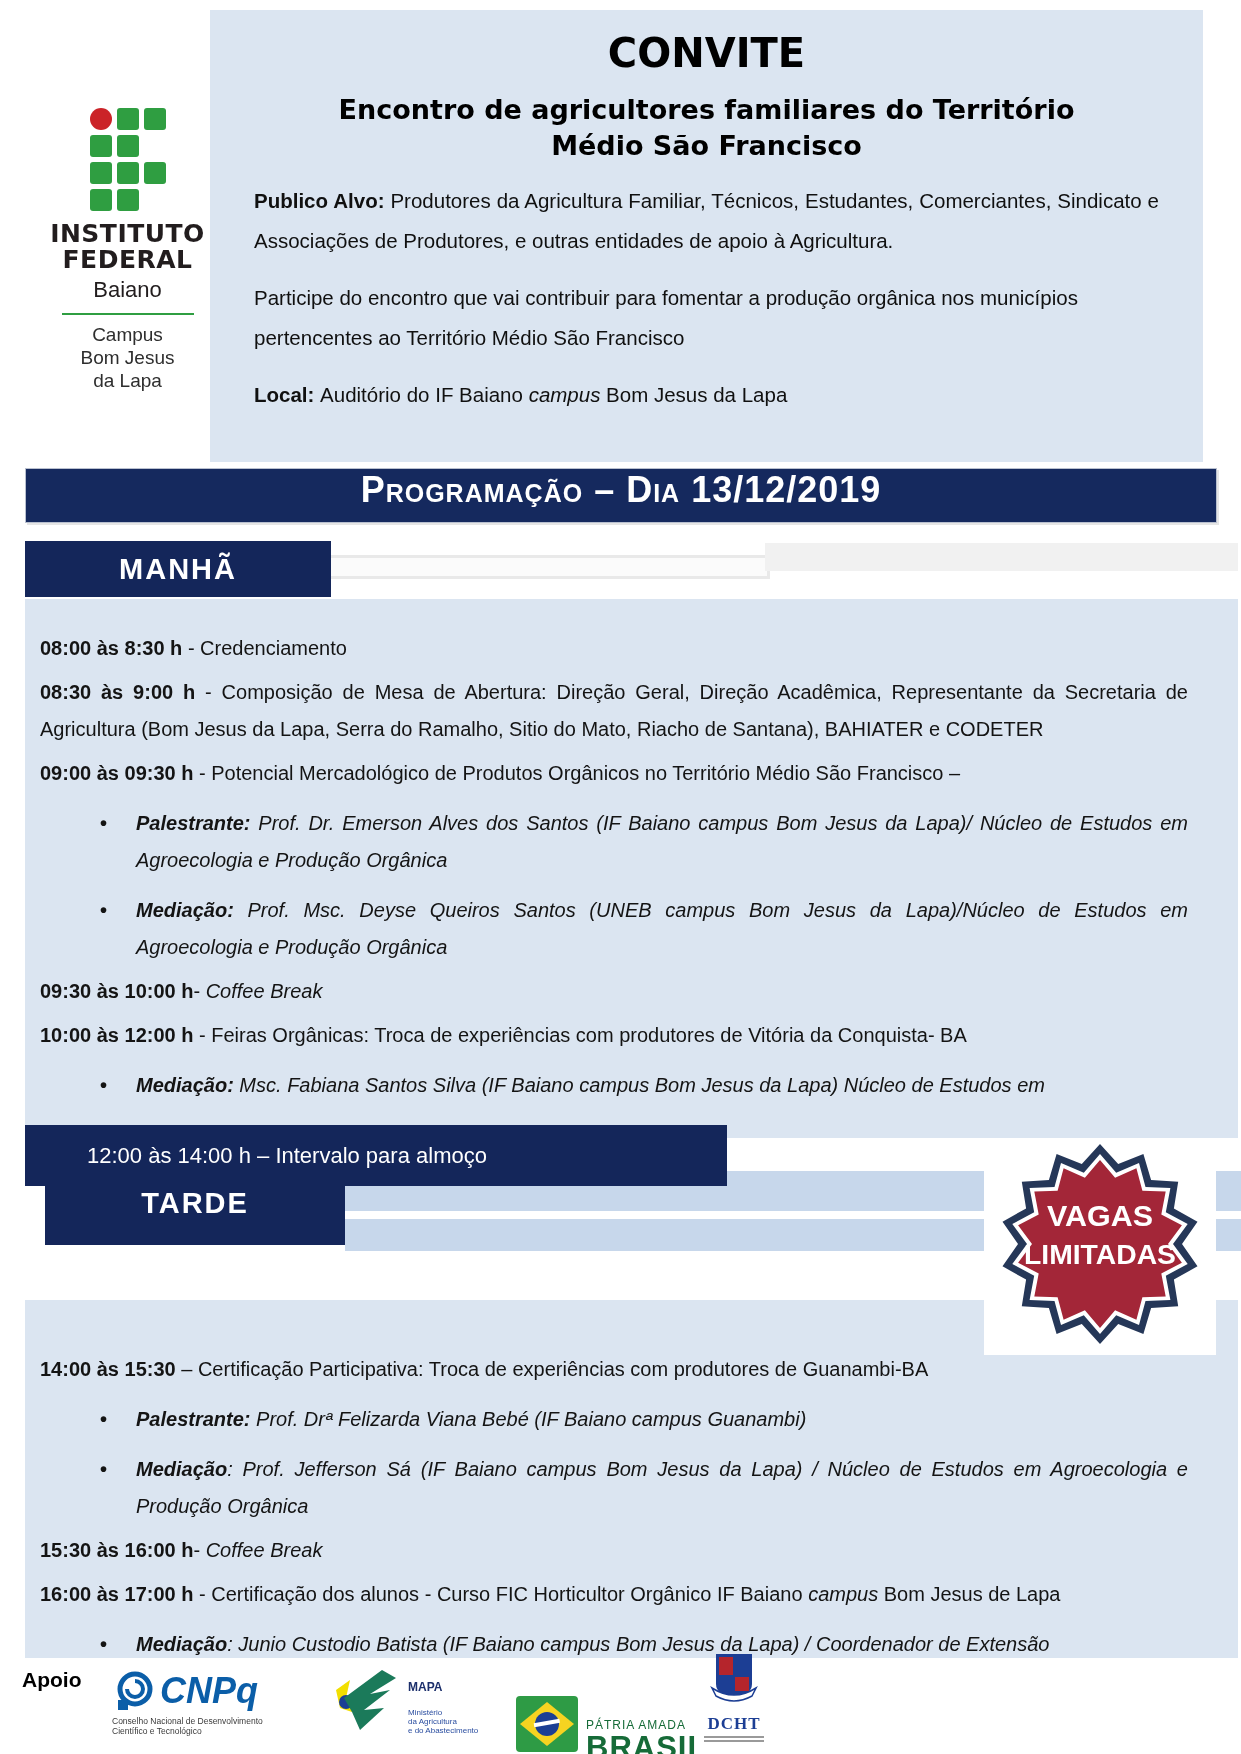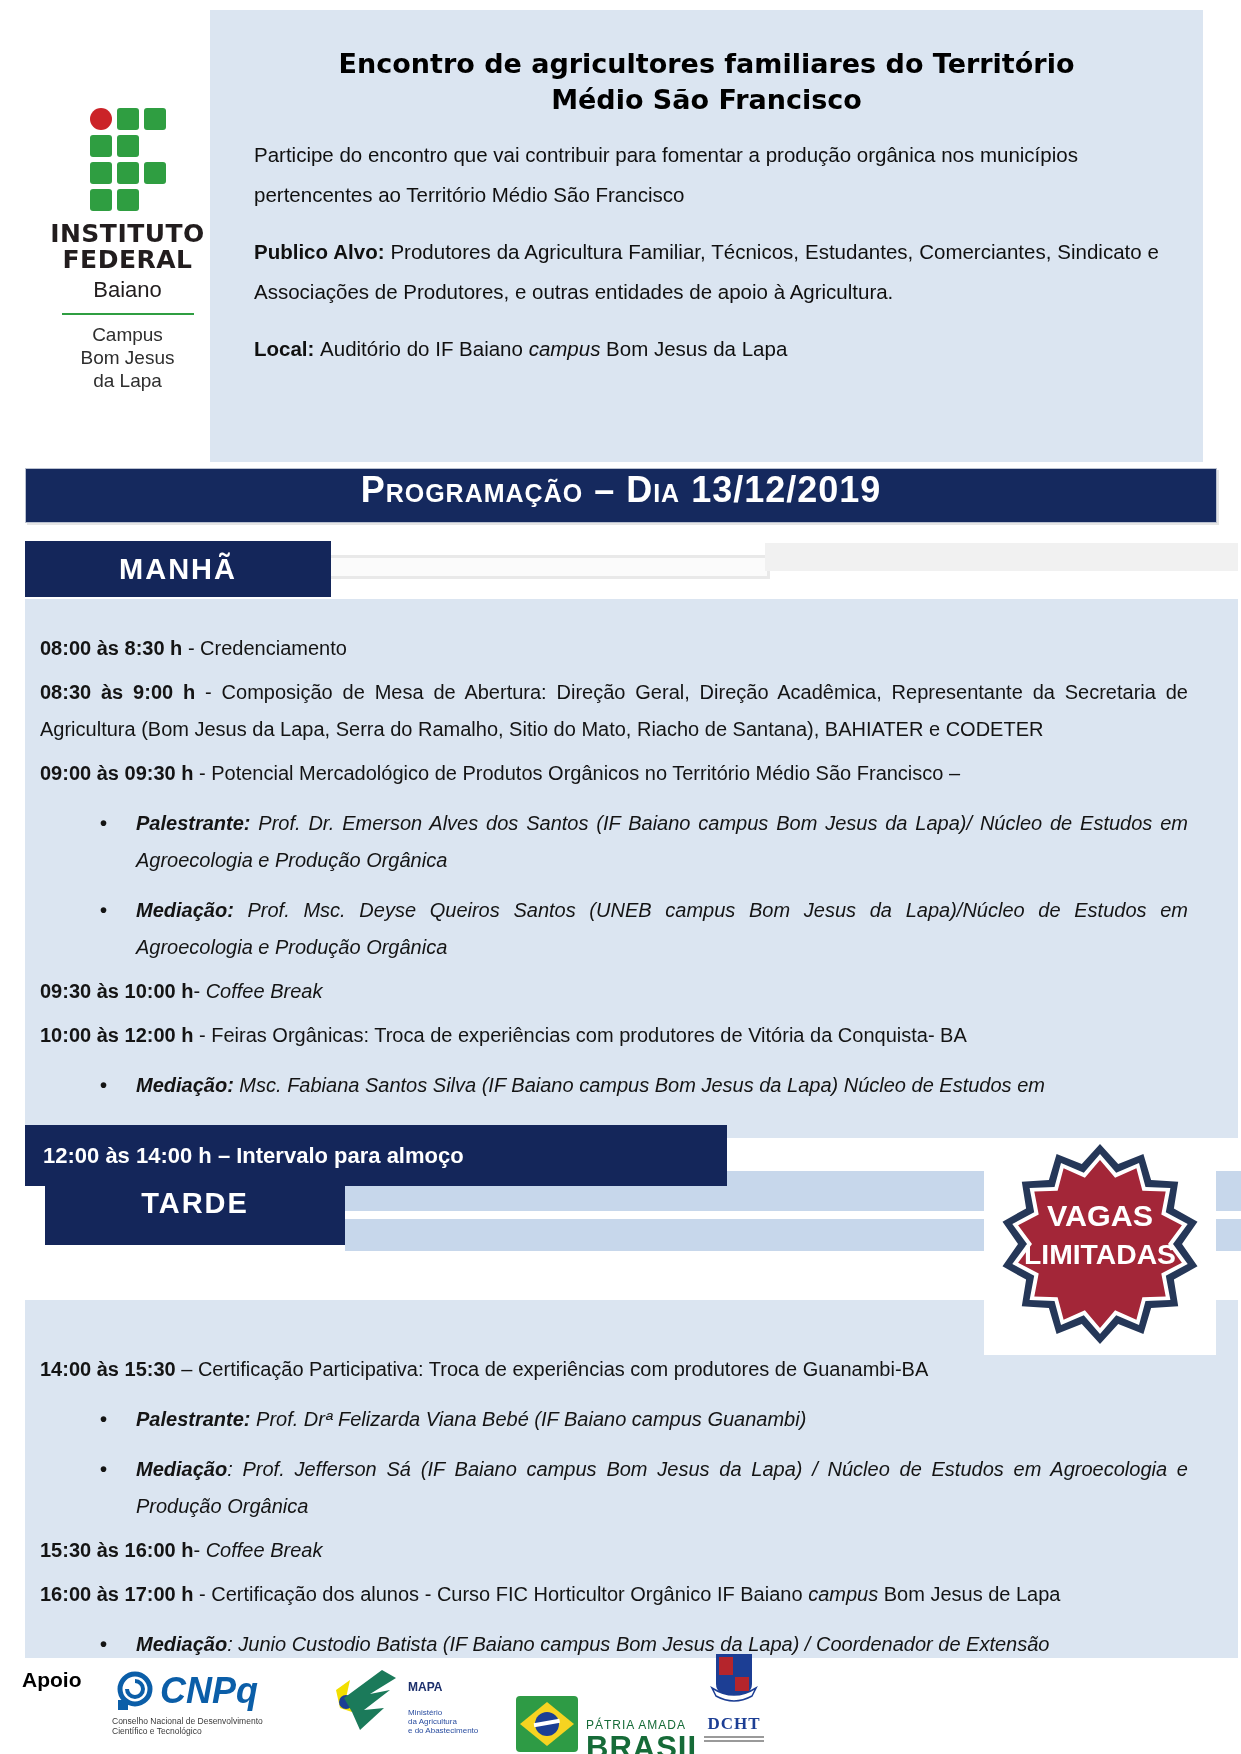--- a/index.html
+++ b/index.html
@@ -82,23 +82,24 @@
   .dcht-word{font-family:"Liberation Serif",serif;font-size:17px;font-weight:bold;color:#1c3e94;
              letter-spacing:1px;margin-top:2px;}
   .dcht-lines div{height:2px;background:#9a9a9a;margin:2px 6px;}
 </style>
 </head>
 <body>
 
 <div id="page">
 
   <div class="top-band">
+    <div class="convite-title">CONVITE</div>
     <div class="event-title">Encontro de agricultores familiares do Território Médio São Francisco</div>
+    <div class="band-para justify"><span style="font-weight: bold;">Publico Alvo: </span><span>Produtores da Agricultura Familiar, Técnicos, Estudantes, Comerciantes, Sindicato e Associações de Produtores, e outras entidades de apoio à Agricultura.</span></div>
     <div class="band-para"><span>Participe do encontro que vai contribuir para fomentar a produção orgânica nos municípios pertencentes ao Território Médio São Francisco</span></div>
-    <div class="band-para justify"><span style="font-weight: bold;">Publico Alvo: </span><span>Produtores da Agricultura Familiar, Técnicos, Estudantes, Comerciantes, Sindicato e Associações de Produtores, e outras entidades de apoio à Agricultura.</span></div>
     <div class="band-para"><span style="font-weight: bold;">Local: </span><span>Auditório do IF Baiano </span><span style="font-style: italic;">campus</span><span> Bom Jesus da Lapa</span></div>
   </div>
 
   <div class="if-logo">
     <div class="if-grid">
       <div class="if-cell red"></div>
         <div class="if-cell"></div>
         <div class="if-cell"></div>
       <div class="if-cell"></div>
         <div class="if-cell"></div>
@@ -149,21 +150,21 @@
       </div>
       <div class="sched-item line"><span style="font-weight: bold;">09:30 às 10:00 h</span><span>- </span><span style="font-style: italic;">Coffee Break</span></div>
       <div class="sched-item line"><span style="font-weight: bold;">10:00 às 12:00 h</span><span> - Feiras Orgânicas: Troca de experiências com produtores de Vitória da Conquista- BA</span></div>
       <div class="sched-item bullet">
         <span class="bullet-dot">•</span>
         <span class="bullet-text"><span style="font-weight: bold; font-style: italic;">Mediação: </span><span style="font-style: italic;">Msc. Fabiana Santos Silva (IF Baiano campus Bom Jesus da Lapa) Núcleo de Estudos em</span></span>
       </div>
     </div>
 
   <div class="lunch-bar">
-    <span><span style="font-weight: bold;">12:00 às 14:00 h – Intervalo para almoço</span></span>
+    <span><span style="font-weight: normal; margin-left: 44px;">12:00 às 14:00 h – Intervalo para almoço</span></span>
   </div>
 
   <div class="sect-row" style="top:1161px;height:90px;margin-left:20px;">
     <div class="stepbar" style="left:300px;top:10px;width:913px;height:40px;background:#c7d7eb;"></div>
     <div class="stepbar" style="left:300px;top:58px;width:913px;height:32px;background:#c7d7eb;"></div>
     <div class="sect-box" style="width:300px;height:84px;">
       <span class="sect-label">TARDE</span>
     </div>
   </div>
 

